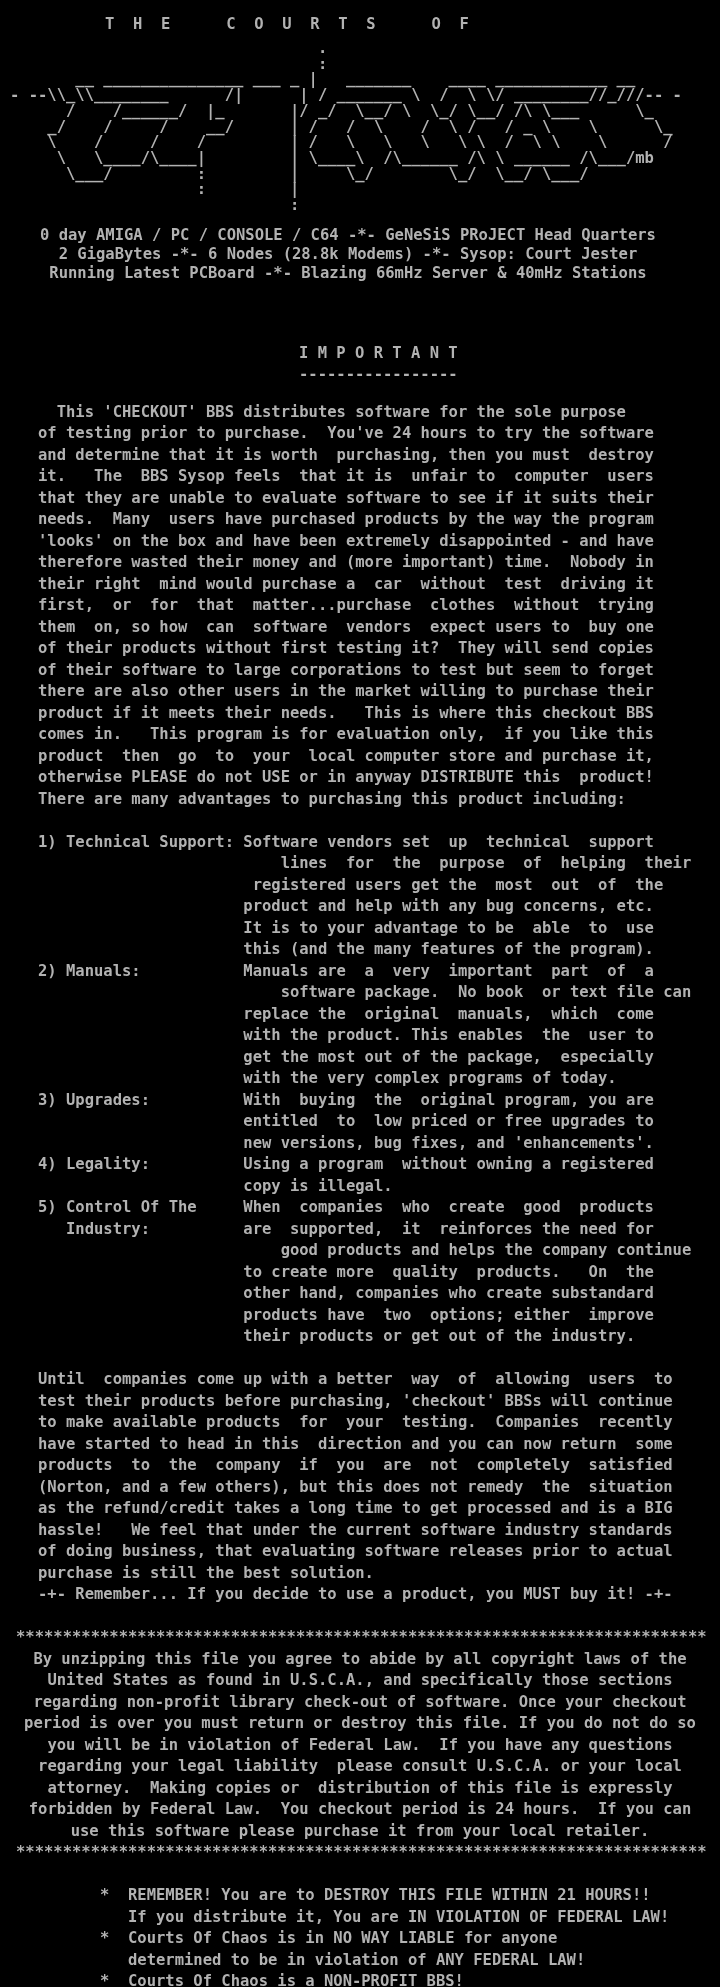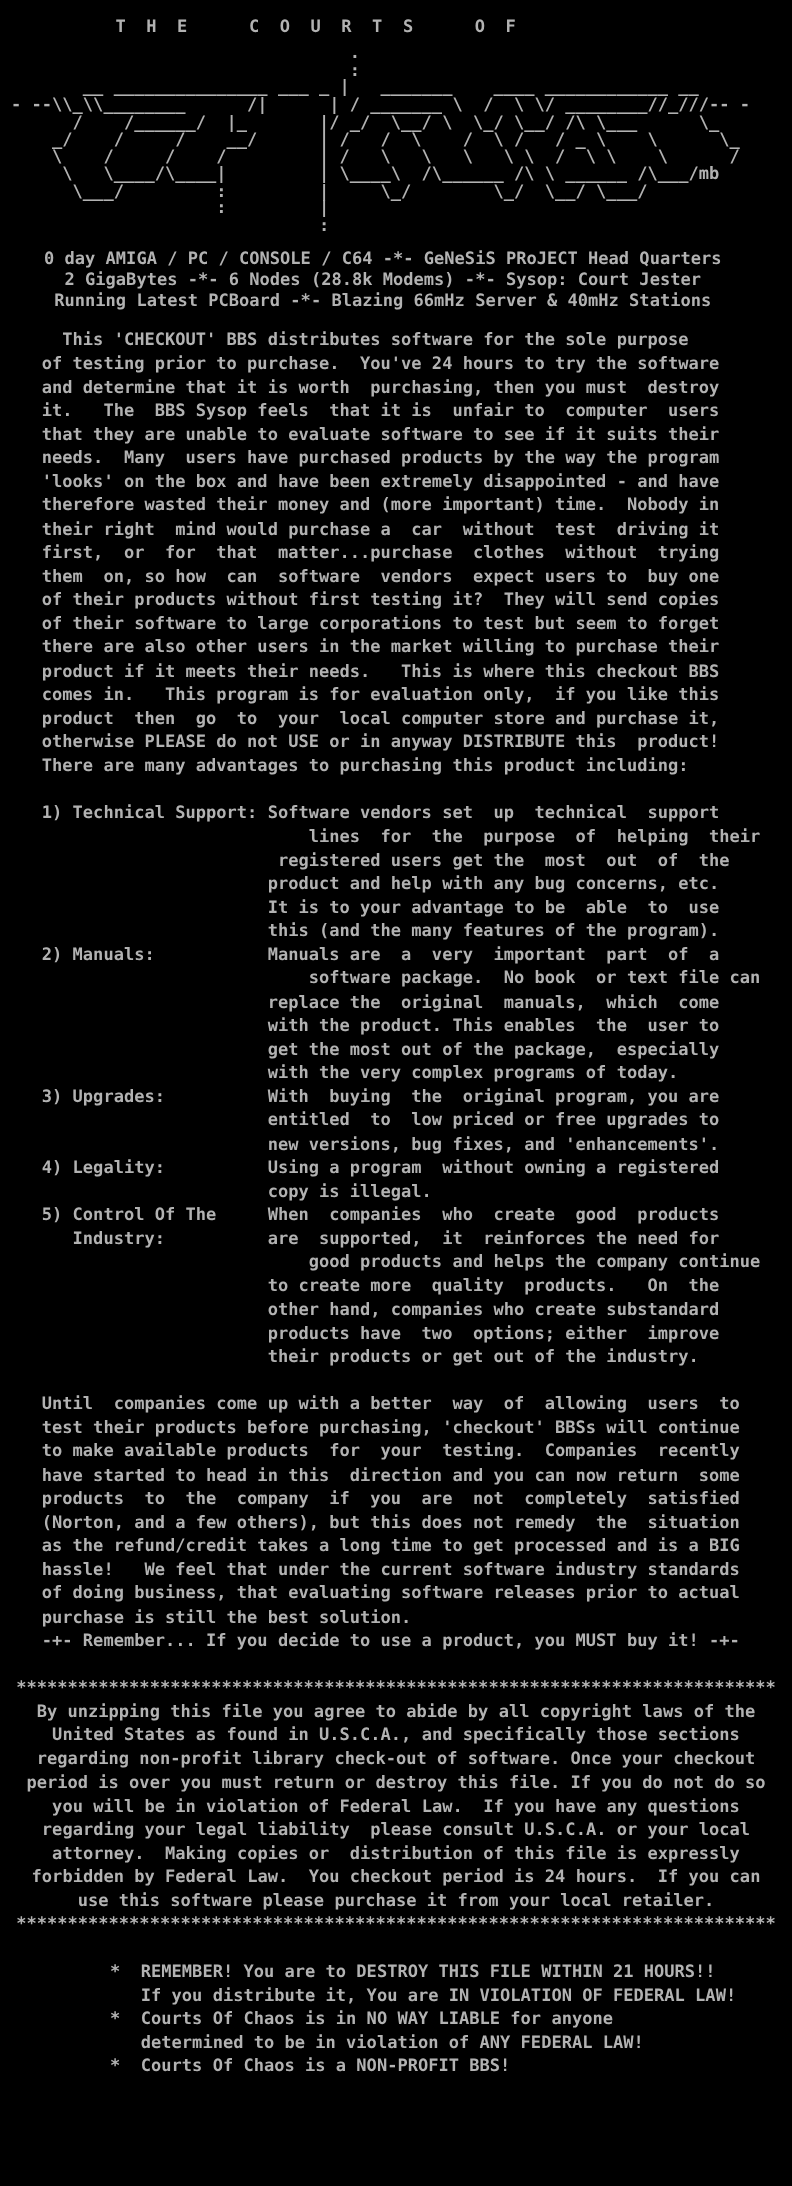--- a/index.html
+++ b/index.html
@@ -6,21 +6,21 @@
   .screen{
     position:relative;
     width:720px;height:1987px;
     background:#000000;
     color:#b2b2b2;
     font-family:"DejaVu Sans Mono","Liberation Mono",monospace;
     font-size:15.5px;
     font-weight:bold;
     overflow:hidden;
   }
-  pre{margin:4px;font:inherit;white-space:pre;}
+  pre{margin:16px;font:inherit;white-space:pre;}
   .title{margin:14px 0 0 105px;line-height:21px;}
   .logo{margin:6px 0 0 10px;line-height:15.7px;}
   .info{margin:12px 0 16px 40px;line-height:19px;}
   .head{margin:60px 0 0 299px;line-height:21.5px;}
   .body-block{margin-left:38px;line-height:21.5px;}
   .gap{margin-top:21.5px;}
   .legal{margin-top:21.5px;line-height:21.5px;text-align:center;}
   .reminders{margin:21.5px 0 0 100px;line-height:21.5px;}
 </style>
 </head>
@@ -35,20 +35,22 @@
       /    /______/  |_       |/ _/  \__/ \  \_/ \__/ /\ \___      \_
     _/    /     /    __/      | /   /  \    /  \ /   / _ \    \      \_
     \    /     /    /         | /   \   \   \   \ \  /  \ \    \      /
      \   \____/\____|         | \____\  /\______ /\ \ ______ /\___/mb
       \___/         :         |     \_/        \_/  \__/ \___/
                     :         |
                               :</pre>
   <pre class="info">0 day AMIGA / PC / CONSOLE / C64 -*- GeNeSiS PRoJECT Head Quarters
   2 GigaBytes -*- 6 Nodes (28.8k Modems) -*- Sysop: Court Jester
  Running Latest PCBoard -*- Blazing 66mHz Server &amp; 40mHz Stations</pre>
+  <pre class="head">I M P O R T A N T
+-----------------</pre>
   <pre class="body-block">  This 'CHECKOUT' BBS distributes software for the sole purpose
 of testing prior to purchase.  You've 24 hours to try the software
 and determine that it is worth  purchasing, then you must  destroy
 it.   The  BBS Sysop feels  that it is  unfair to  computer  users
 that they are unable to evaluate software to see if it suits their
 needs.  Many  users have purchased products by the way the program
 'looks' on the box and have been extremely disappointed - and have
 therefore wasted their money and (more important) time.  Nobody in
 their right  mind would purchase a  car  without  test  driving it
 first,  or  for  that  matter...purchase  clothes  without  trying

